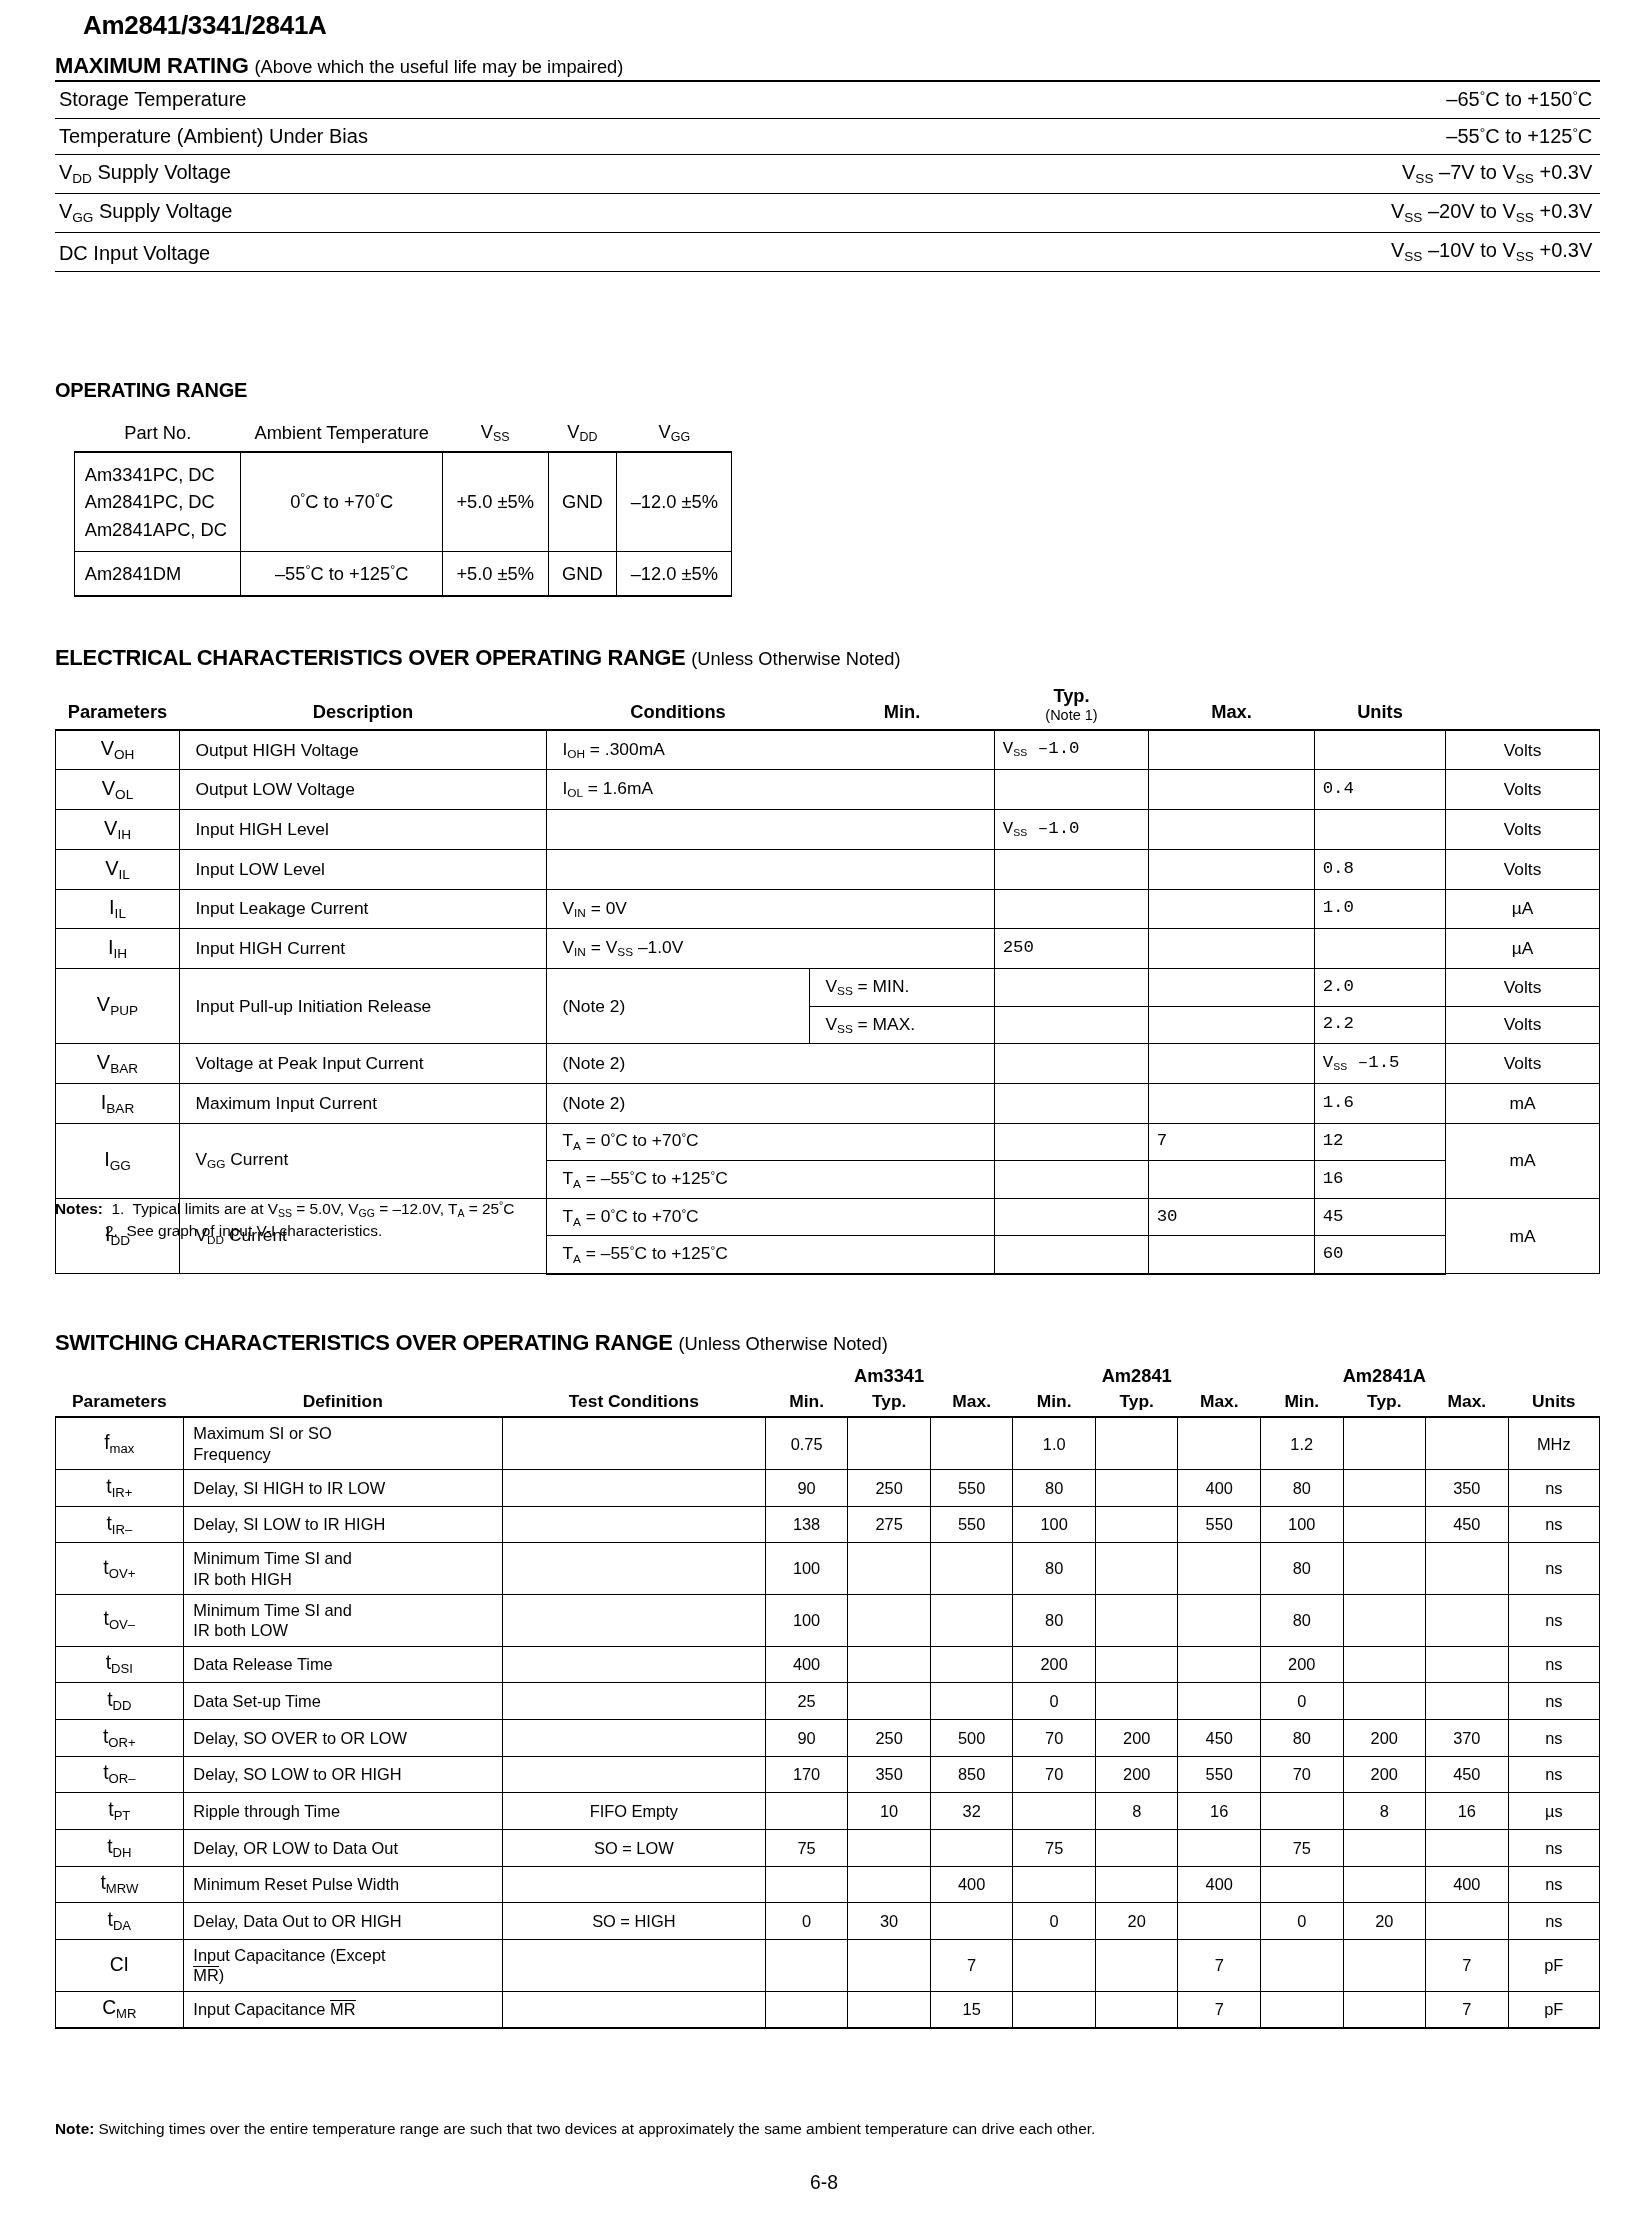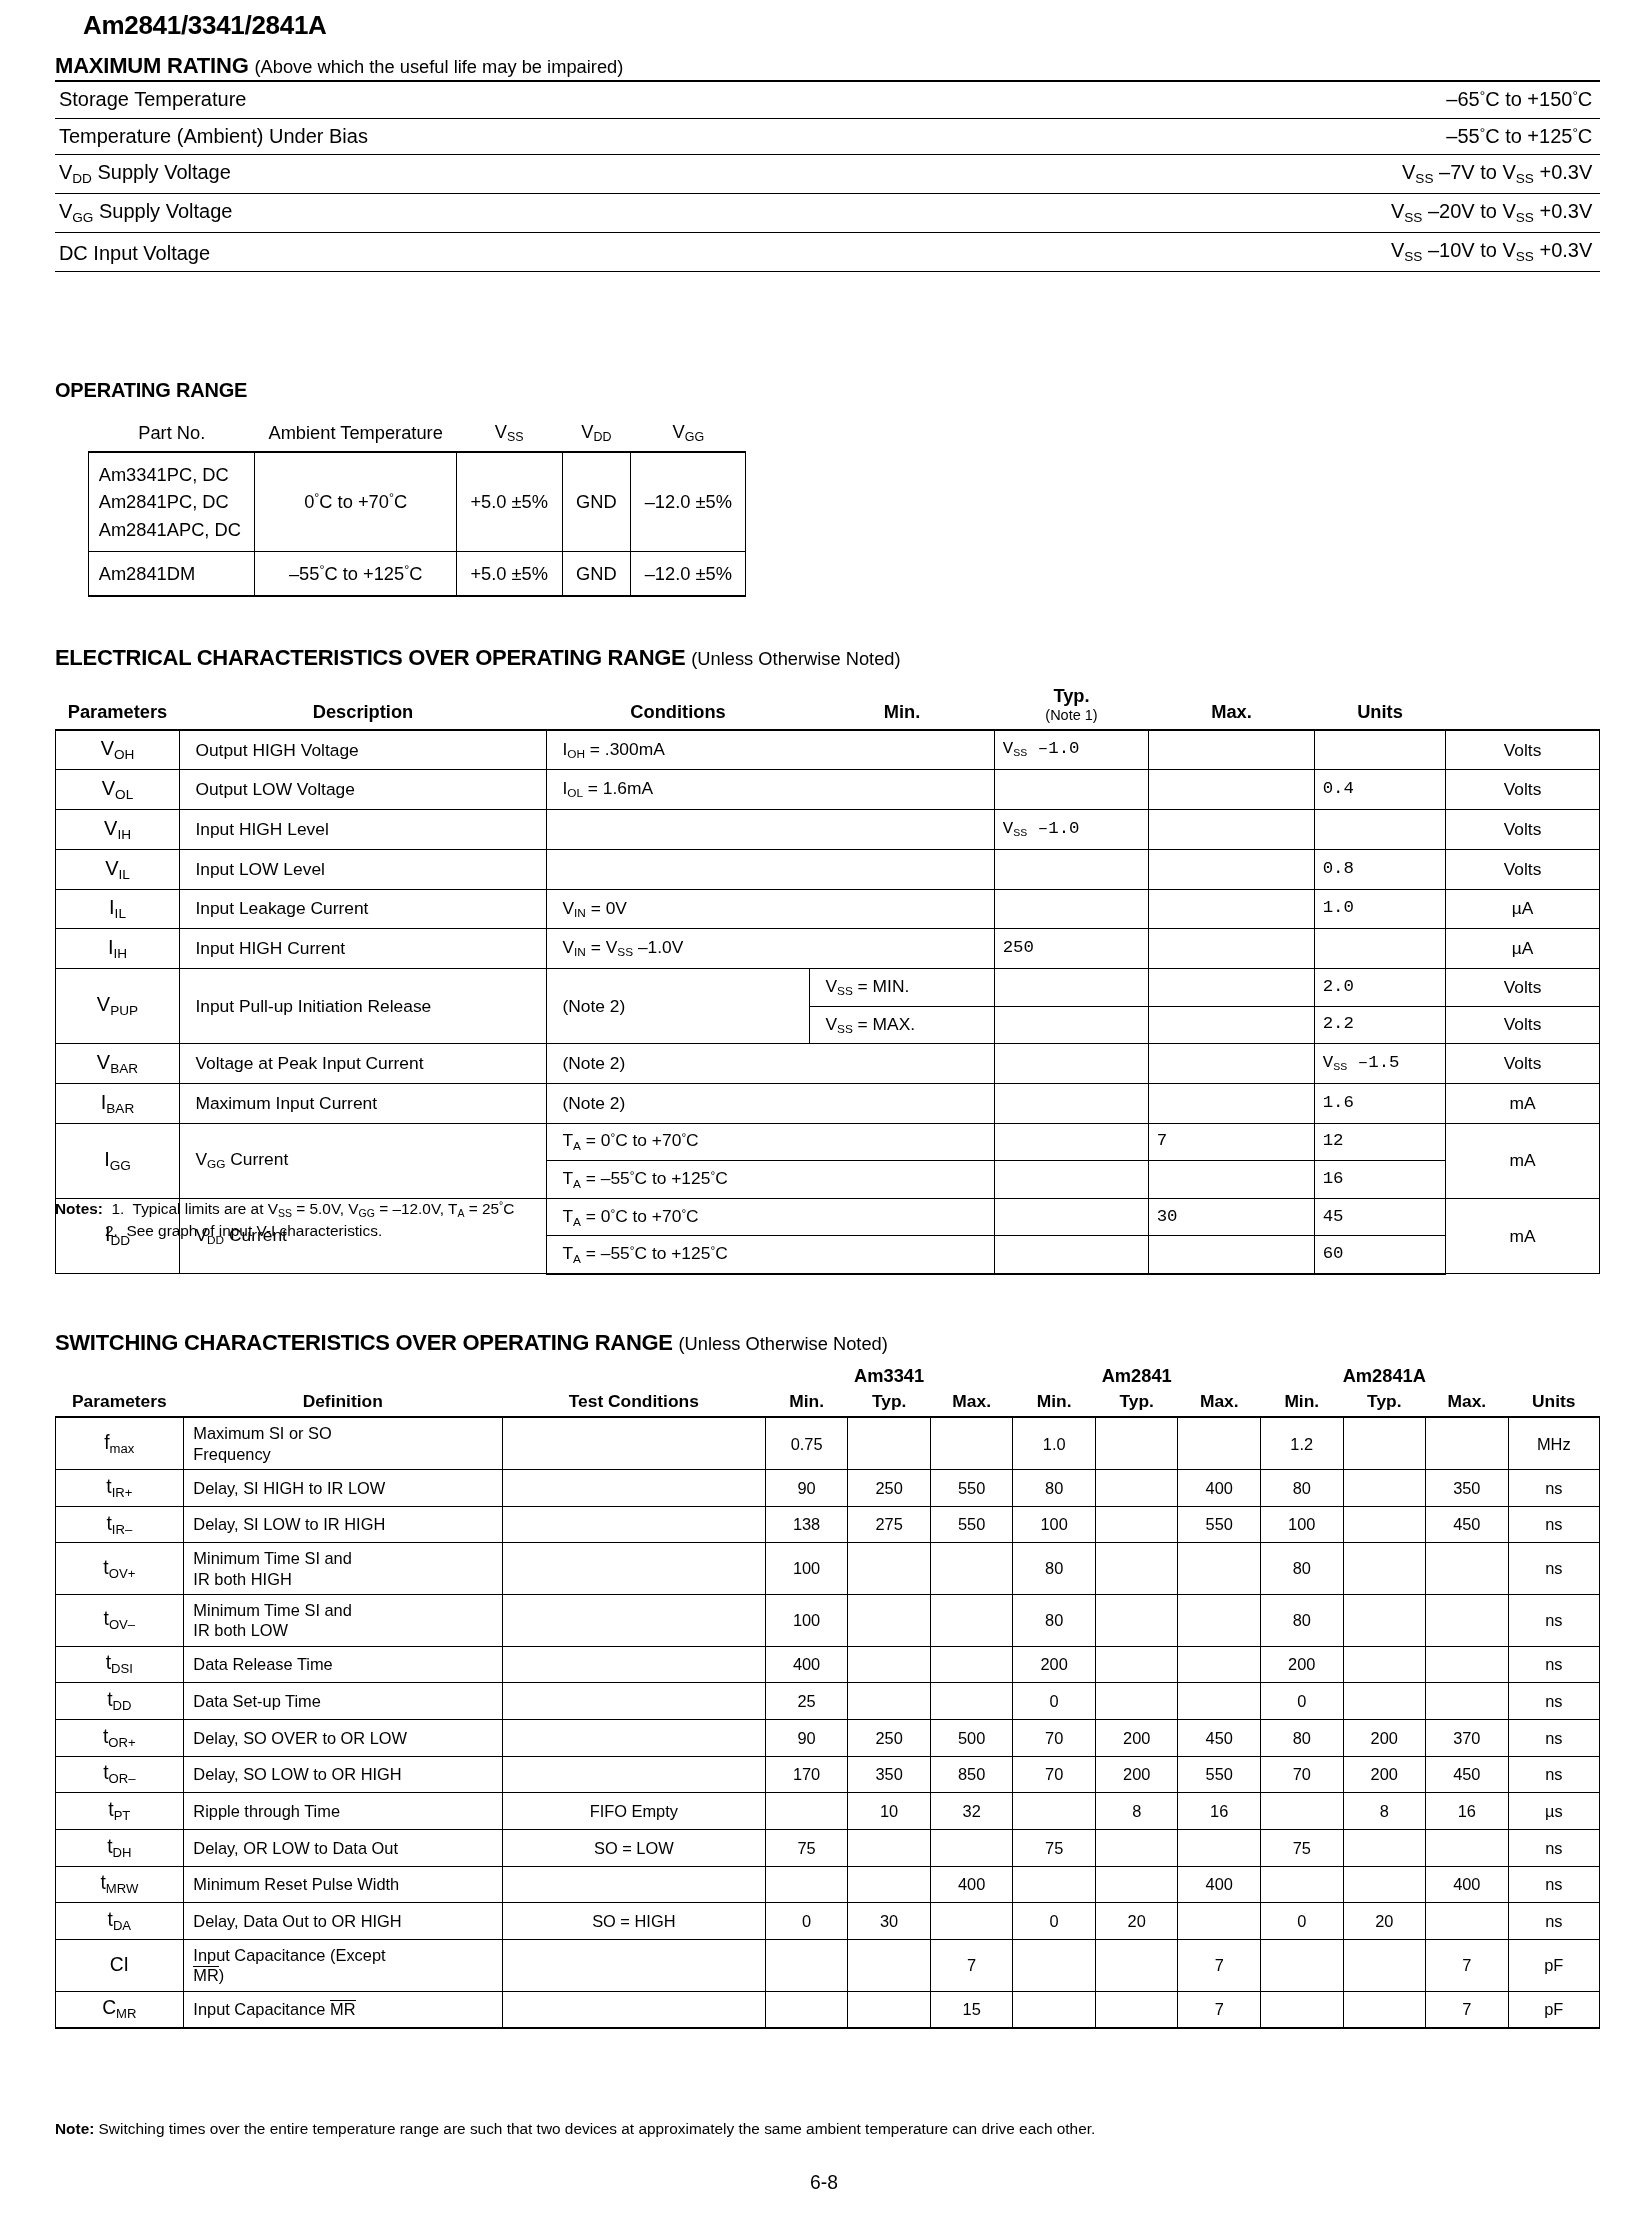--- a/index.html
+++ b/index.html
@@ -49,21 +49,21 @@
 
   
   #oprange-heading{
     position:absolute;left:55px;top:379px;
     font-size:20px;font-weight:bold;letter-spacing:-0.2px;
   }
   #oprange-wrap{
     position:absolute;left:74px;top:417px;
   }
   #oprange-table{
-    border-collapse:collapse;font-size:18.3px;margin-left:14px;
+    border-collapse:collapse;font-size:18.3px;
   }
   #oprange-table th{
     font-weight:normal;padding:3.9px 13.5px 6.8px 13.5px;
     font-size:18.3px;border:none;
   }
   #oprange-table td{
     border:1.4px solid #000;
     padding:7.7px 13.5px;
     text-align:center;
     line-height:1.5;

